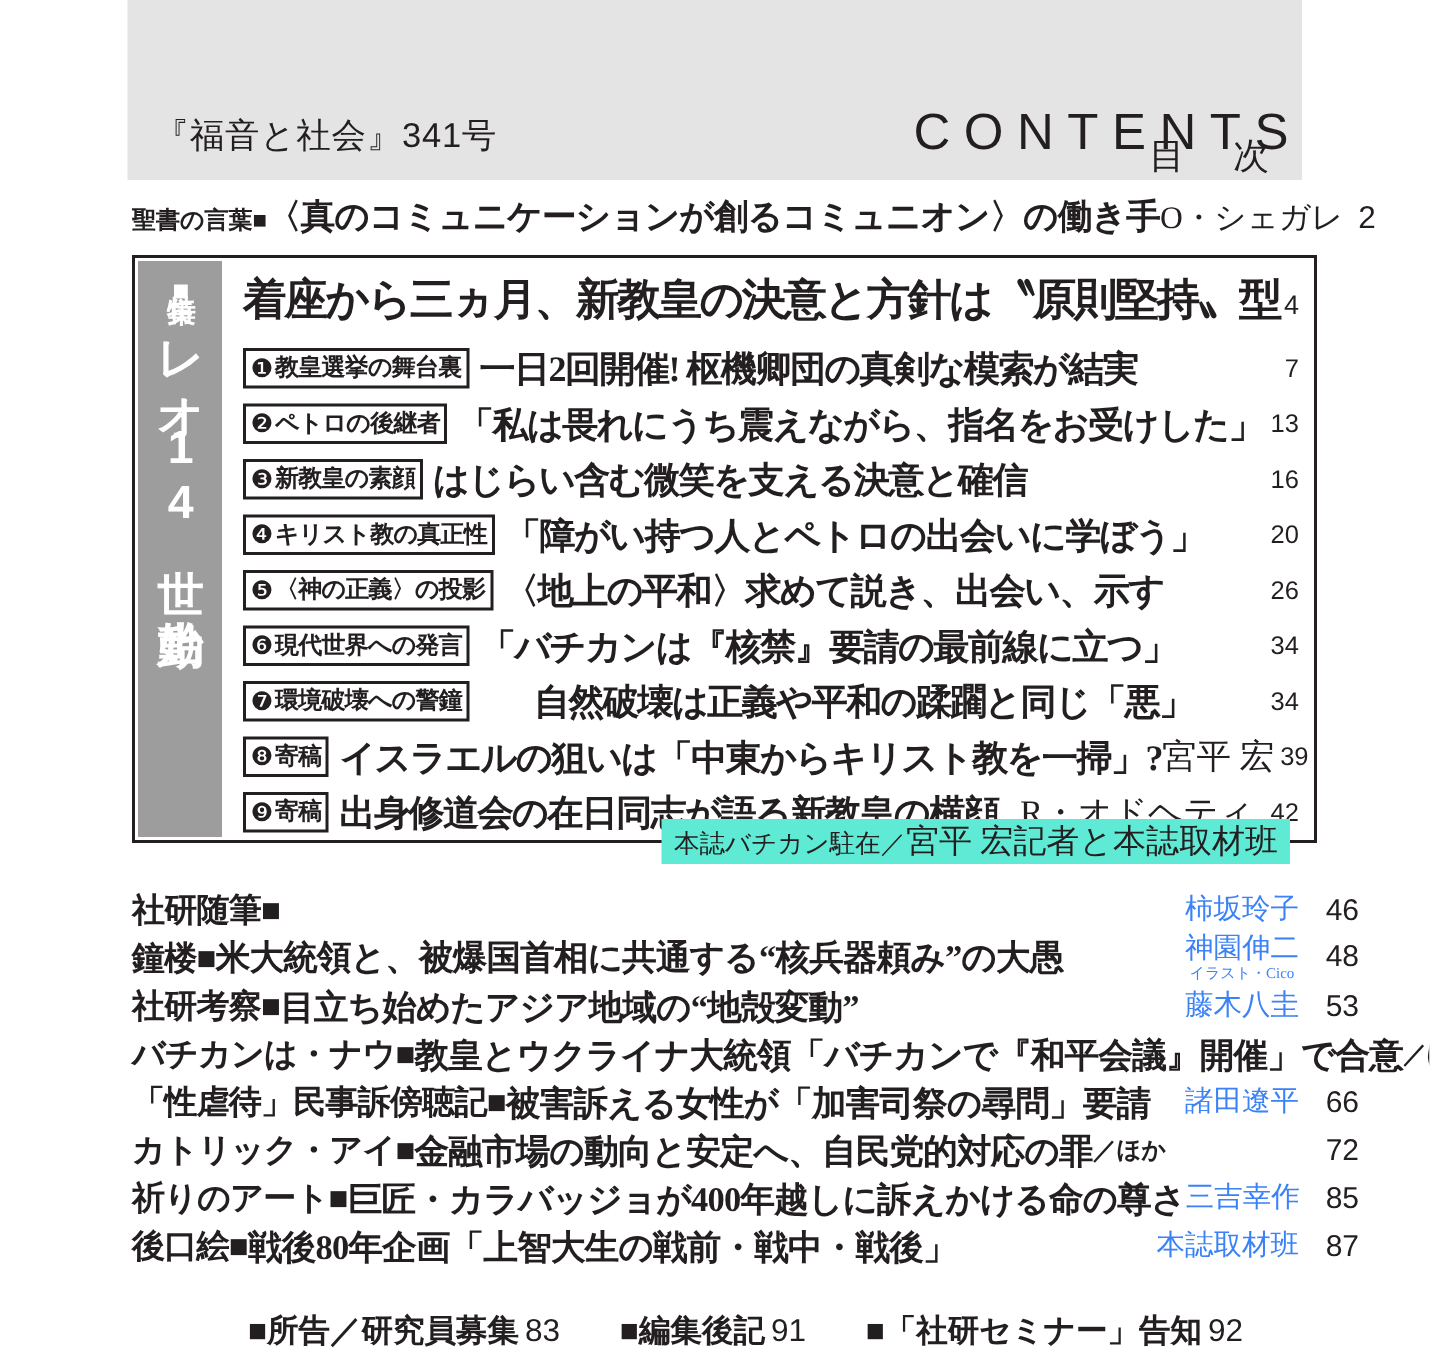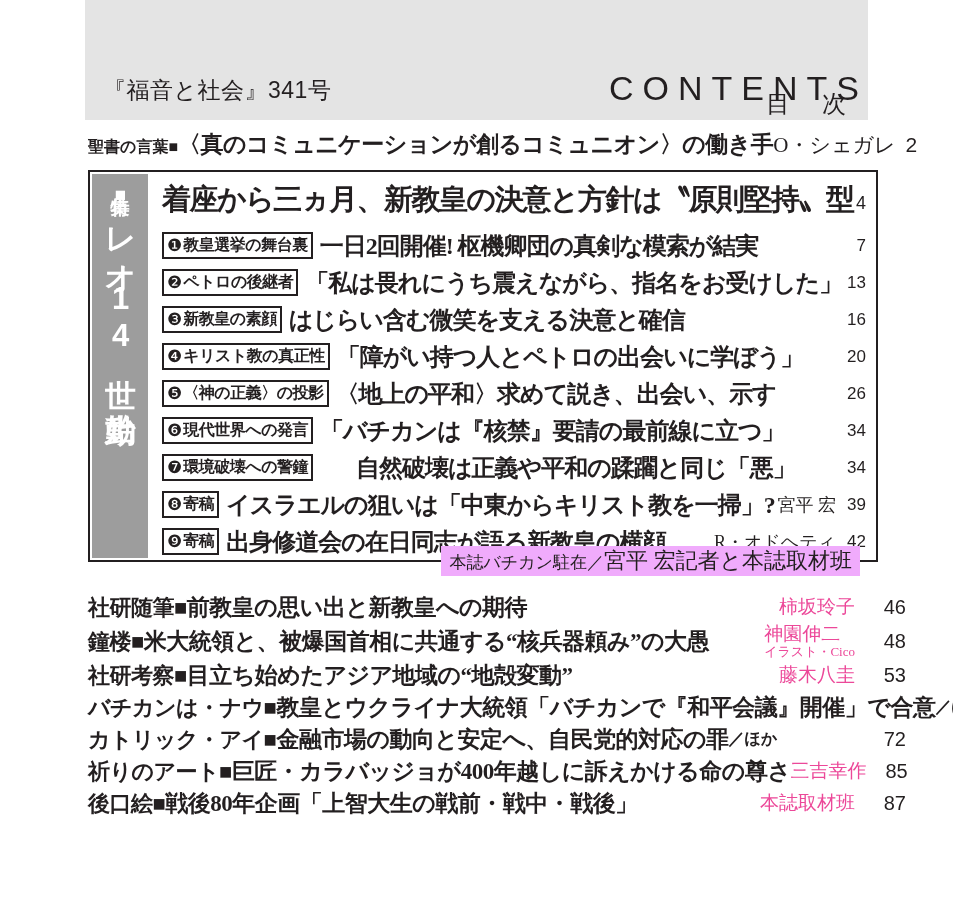--- a/index.html
+++ b/index.html
@@ -41,38 +41,38 @@
 
   .f-items { margin-top:7px; }
   .f-item { display:flex; align-items:center; height:37px; white-space:nowrap; }
   .f-label { display:inline-flex; align-items:center; border:2px solid #231f20;
              padding:1px 3px; margin-right:7px; flex:none; }
   .f-num  { font-size:17px; line-height:1; margin-right:1px; }
   .f-cat  { font-size:16px; font-weight:700; letter-spacing:-0.5px; }
   .f-title { font-size:24px; font-weight:800; letter-spacing:-1px; }
   .f-title.serif { font-family:"Liberation Serif", serif; }
   .f-title.heavy { font-weight:900;margin-left:36px; }
-  .f-author { font-family:"Liberation Serif", serif; font-size:18px; margin-right:4px; }
+  .f-author { font-family:"Liberation Serif", serif; font-size:23px; margin-right:4px; }
   .f-page { font-size:17px; width:26px; text-align:right; }
 
-  .f-caption { position:absolute; right:16px; bottom:-16px; background:#f0abfc;
+  .f-caption { position:absolute; right:16px; bottom:-16px; background:#5eead4;
                padding:0 8px; height:30px; line-height:30px; white-space:nowrap;margin-top:36px; }
   .f-cap-small { font-size:17px; }
   .f-cap-large { font-family:"Liberation Serif", serif; font-size:22px; }
 
   
   .articles { position:absolute; left:88px; top:592px; width:818px; }
   .a-row { display:flex; align-items:center; min-height:30px; margin-bottom:1px; white-space:nowrap; }
   .a-label { font-size:22px; font-weight:700; letter-spacing:-0.5px; }
   .a-title { font-family:"Liberation Serif", serif; font-size:23px; font-weight:700; letter-spacing:-0.5px; }
   .a-suffix { font-family:"Liberation Serif", serif; font-size:16px; font-weight:700; }
   .a-spacer { flex:1; }
-  .a-authors { text-align:left; margin-right:19px; color:#ec4899; }
+  .a-authors { text-align:center; margin-right:8px; color:#3b82f6; }
   .a-author { display:block; font-size:19px; line-height:1.1; }
-  .a-author2 { display:block; font-size:13px; line-height:1.1; font-family:"Liberation Serif", serif; }
+  .a-author2 { display:block; font-size:10px; line-height:1.1; font-family:"Liberation Serif", serif; }
   .a-page { font-size:20px; width:32px; text-align:right; }
 
   
   .footer { position:absolute; left:88px; top:873px; width:818px; text-align:center;
             font-size:21px; font-weight:700; white-space:nowrap; }
   .ft-item { margin:0 17px; }
   .ft-page { font-weight:400; margin-left:4px; }
 </style>
 </head>
 <body>
@@ -207,21 +207,20 @@
       </div>
     </div>
 
     <div class="f-caption"><span class="f-cap-small">本誌バチカン駐在／</span><span class="f-cap-large">宮平 宏記者と本誌取材班</span></div>
   </div>
 
   <div class="articles">
 
     <div class="a-row">
       <span class="a-label">社研随筆■</span>
-        <span class="a-title">前教皇の思い出と新教皇への期待</span>
         <span class="a-suffix"></span>
       <span class="a-spacer"></span>
       <span class="a-authors">
           <span class="a-author">柿坂玲子</span>
           <span class="a-author2"></span>
         </span>
       <span class="a-page">46</span>
     </div>
 
     <div class="a-row">
@@ -253,20 +252,31 @@
         <span class="a-title">教皇とウクライナ大統領「バチカンで『和平会議』開催」で合意</span>
         <span class="a-suffix">／ほか</span>
       <span class="a-spacer"></span>
       <span class="a-authors">
           <span class="a-author"></span>
           <span class="a-author2"></span>
         </span>
       <span class="a-page">62</span>
     </div>
 
+    <div class="a-row">
+      <span class="a-label">「性虐待」民事訴傍聴記■</span>
+        <span class="a-title">被害訴える女性が「加害司祭の尋問」要請</span>
+        <span class="a-suffix"></span>
+      <span class="a-spacer"></span>
+      <span class="a-authors">
+          <span class="a-author">諸田遼平</span>
+          <span class="a-author2"></span>
+        </span>
+      <span class="a-page">66</span>
+    </div>
 
     <div class="a-row">
       <span class="a-label">カトリック・アイ■</span>
         <span class="a-title">金融市場の動向と安定へ、自民党的対応の罪</span>
         <span class="a-suffix">／ほか</span>
       <span class="a-spacer"></span>
       <span class="a-authors">
           <span class="a-author"></span>
           <span class="a-author2"></span>
         </span>
@@ -293,14 +303,19 @@
       <span class="a-spacer"></span>
       <span class="a-authors">
           <span class="a-author">本誌取材班</span>
           <span class="a-author2"></span>
         </span>
       <span class="a-page">87</span>
     </div>
 
   </div>
 
+  <div class="footer">
+    <span class="ft-item"><span>■所告／研究員募集</span><span class="ft-page">83</span></span>
+    <span class="ft-item"><span>■編集後記</span><span class="ft-page">91</span></span>
+    <span class="ft-item"><span>■「社研セミナー」告知</span><span class="ft-page">92</span></span>
+  </div>
 
 </div>
 
 </body></html>

